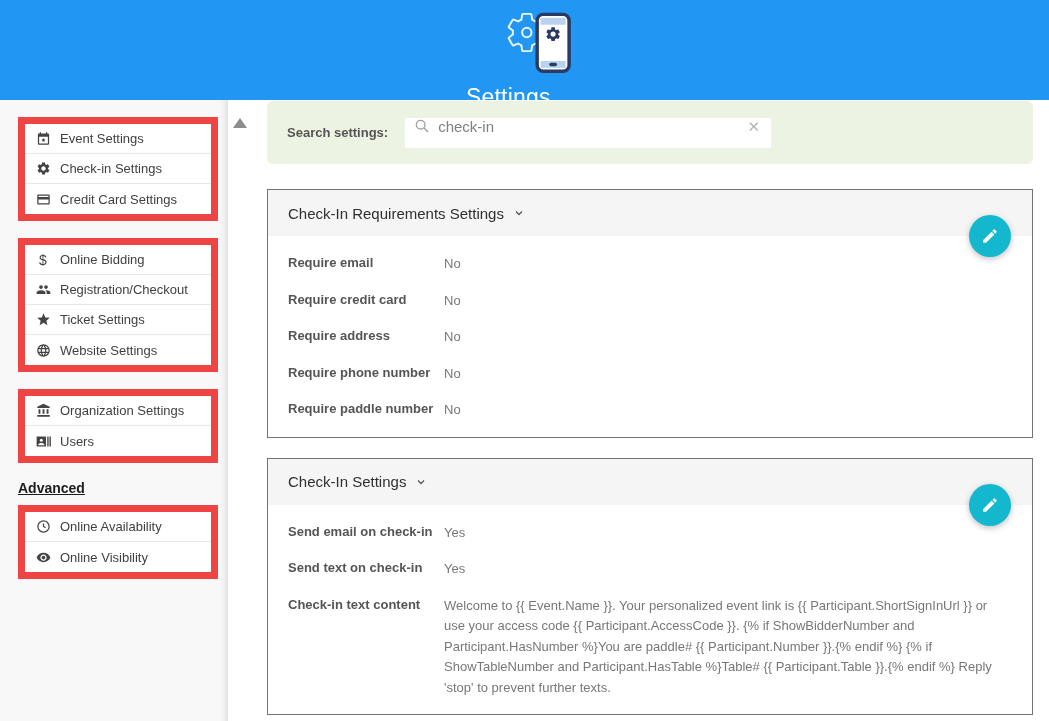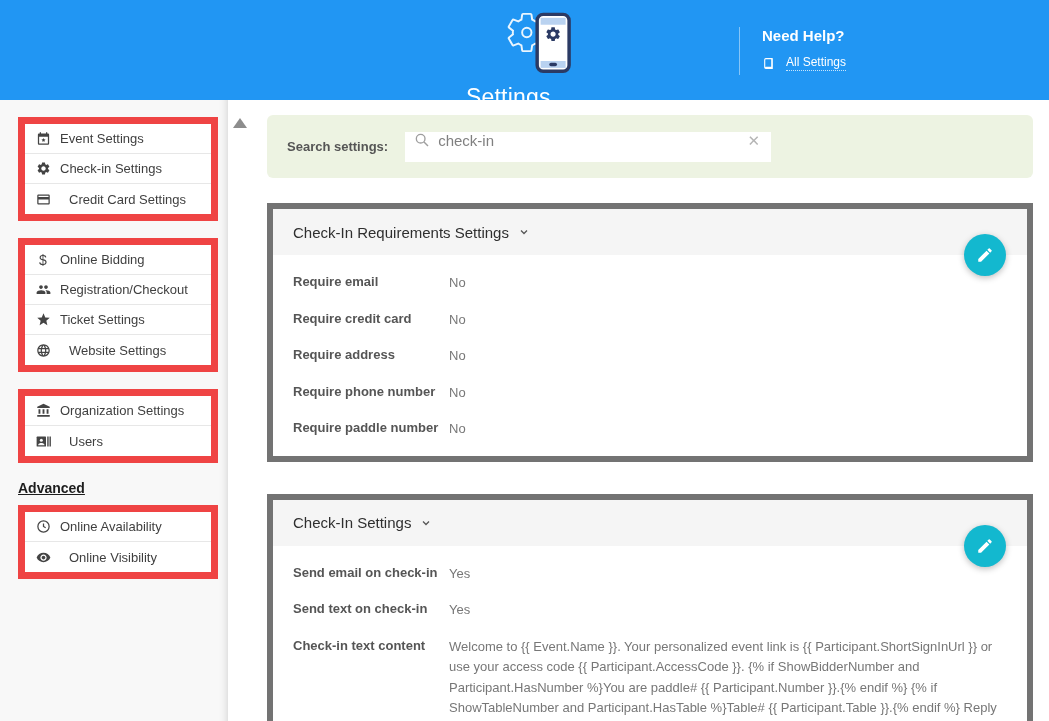--- a/index.html
+++ b/index.html
@@ -20,43 +20,43 @@
   .help-link-row svg { width:13px; height:13px; margin-right:11px; }
   .help-link { font-size:12px; border-bottom:1px dotted rgba(255,255,255,.75); padding-bottom:1px; }
 
   
   .layout { display:flex; height:621px; position:relative; }
   .sidebar { width:228px; background:#f8f8f8; padding:17px 0 0 18px; flex:0 0 auto;
              box-shadow: inset -10px 0 10px -10px rgba(0,0,0,.18); }
   .menu-group { width:200px; background:#fff; border:7px solid #ef4444; margin-bottom:17px; }
   .menu-item { height:30px; display:flex; align-items:center; padding:0 10px;
                border-bottom:1px solid #e7e7e7; font-size:13px; color:#3f3f3f; cursor:pointer; }
-  .menu-item:last-child { border-bottom:none;gap:9px; }
+  .menu-item:last-child { border-bottom:none; }
   .mi-icon { width:16px; height:16px; margin-right:9px; display:flex; align-items:center;
              justify-content:center; flex:0 0 auto; }
   .mi-icon svg { width:15px; height:15px; }
   .dollar-glyph { font-size:14px; color:#444; }
   .adv-heading { font-size:14px; font-weight:bold; color:#1d1d1d; margin:16px 0 9px 0;text-decoration:underline; }
   .scroll-top { position:absolute; left:233px; top:18px; width:0; height:0; cursor:pointer;
                 border-left:7px solid transparent; border-right:7px solid transparent;
                 border-bottom:10px solid #8d8d8d; }
 
   
-  .main { flex:1; background:#fff; padding:15px 16px 0 39px; overflow:hidden; }
+  .main { flex:1; background:#fff; padding:1px 16px 0 39px; overflow:hidden; }
   .search-panel { background:#edf3e2; border-radius:6px; height:63px; display:flex;
                   align-items:center; padding:0 20px; margin-bottom:25px; }
   .search-label { font-size:13px; font-weight:bold; color:#555; margin-right:17px; }
   .search-box { background:#fff; width:366px; height:30px; display:flex; align-items:flex-start;
                 padding:0 9px; position:relative; }
   .search-box svg { width:16px; height:16px; flex:0 0 auto; }
   .search-input { border:none; outline:none; flex:1; margin-left:8px; font-size:15px;
                   color:#808080; font-family:"Liberation Sans", sans-serif; background:transparent; }
   .search-clear { color:#b5b5b5; font-size:15px; cursor:pointer; padding:0 2px; }
 
-  .section { border:6px solid #737373; position:relative; margin-bottom:32px; }
+  .section { border:1px solid #737373; position:relative; margin-bottom:20px; }
   .section-header { background:#f5f5f5; height:46px; display:flex; align-items:center;
                     padding:0 20px; cursor:pointer; }
   .section-title { font-size:15px; color:#2f2f2f; }
   .chev { margin-left:9px; display:flex; }
   .section-body { background:#fff; padding:10px 20px 8px 20px; }
   .row { display:flex; padding:8px 0; }
   .row-label { width:156px; flex:0 0 auto; font-size:13px; font-weight:bold; color:#555;
                line-height:1.45; padding-right:10px; }
   .row-value { flex:1; font-size:13px; color:#777; line-height:1.58; max-width:552px; }
   .fab { position:absolute; right:21px; top:25px; width:42px; height:42px; border-radius:50%;
@@ -78,29 +78,20 @@
     <rect x="54" y="67" width="29" height="8" fill="#b9d2f0"></rect>
     <rect x="64" y="69" width="9" height="4" rx="2" fill="#2b3a64"></rect>
     <g transform="translate(58.5,26) scale(0.83)" fill="#2b3a64">
       <path d="M19.14,12.94c0.04-0.3,0.06-0.61,0.06-0.94c0-0.32-0.02-0.64-0.07-0.94l2.03-1.58c0.18-0.14,0.23-0.41,0.12-0.61l-1.92-3.32c-0.12-0.22-0.37-0.29-0.59-0.22l-2.39,0.96c-0.5-0.38-1.03-0.7-1.62-0.94L14.4,2.81c-0.04-0.24-0.24-0.41-0.48-0.41h-3.84c-0.24,0-0.43,0.17-0.47,0.41L9.25,5.35C8.66,5.59,8.12,5.92,7.63,6.29L5.24,5.33c-0.22-0.08-0.47,0-0.59,0.22L2.74,8.87C2.62,9.08,2.66,9.34,2.86,9.48l2.03,1.58C4.84,11.36,4.8,11.69,4.8,12s0.02,0.64,0.07,0.94l-2.03,1.58c-0.18,0.14-0.23,0.41-0.12,0.61l1.92,3.32c0.12,0.22,0.37,0.29,0.59,0.22l2.39-0.96c0.5,0.38,1.03,0.7,1.62,0.94l0.36,2.54c0.05,0.24,0.24,0.41,0.48,0.41h3.84c0.24,0,0.44-0.17,0.47-0.41l0.36-2.54c0.59-0.24,1.13-0.56,1.62-0.94l2.39,0.96c0.22,0.08,0.47,0,0.59-0.22l1.92-3.32c0.12-0.22,0.07-0.47-0.12-0.61L19.14,12.94z M12,15.6c-1.98,0-3.6-1.62-3.6-3.6s1.62-3.6,3.6-3.6s3.6,1.62,3.6,3.6S13.98,15.6,12,15.6z"></path>
     </g>
   </svg>
   <div class="titles">
     <div class="page-title">Settings</div>
     <div class="page-subtitle">Configure event settings</div>
   </div>
-  <div class="help-block">
-    <div class="help-heading">Need Help?</div>
-    <div class="help-link-row">
-      <svg viewBox="0 0 24 24" fill="#fff">
-          <path d="M18 2H7a3 3 0 0 0-3 3v14a3 3 0 0 0 3 3h12a1 1 0 0 0 1-1V3a1 1 0 0 0-1-1zm-1 16H7a1 1 0 0 0-1 1V5a1 1 0 0 1 1-1h10v14z"></path>
-        </svg>
-      <span class="help-link">All Settings</span>
-    </div>
-  </div>
 </div>
 
 <div class="layout">
   <div class="scroll-top"></div>
 
   <div class="sidebar">
 
     <div class="menu-group">
       <div class="menu-item">
         <span class="mi-icon">

